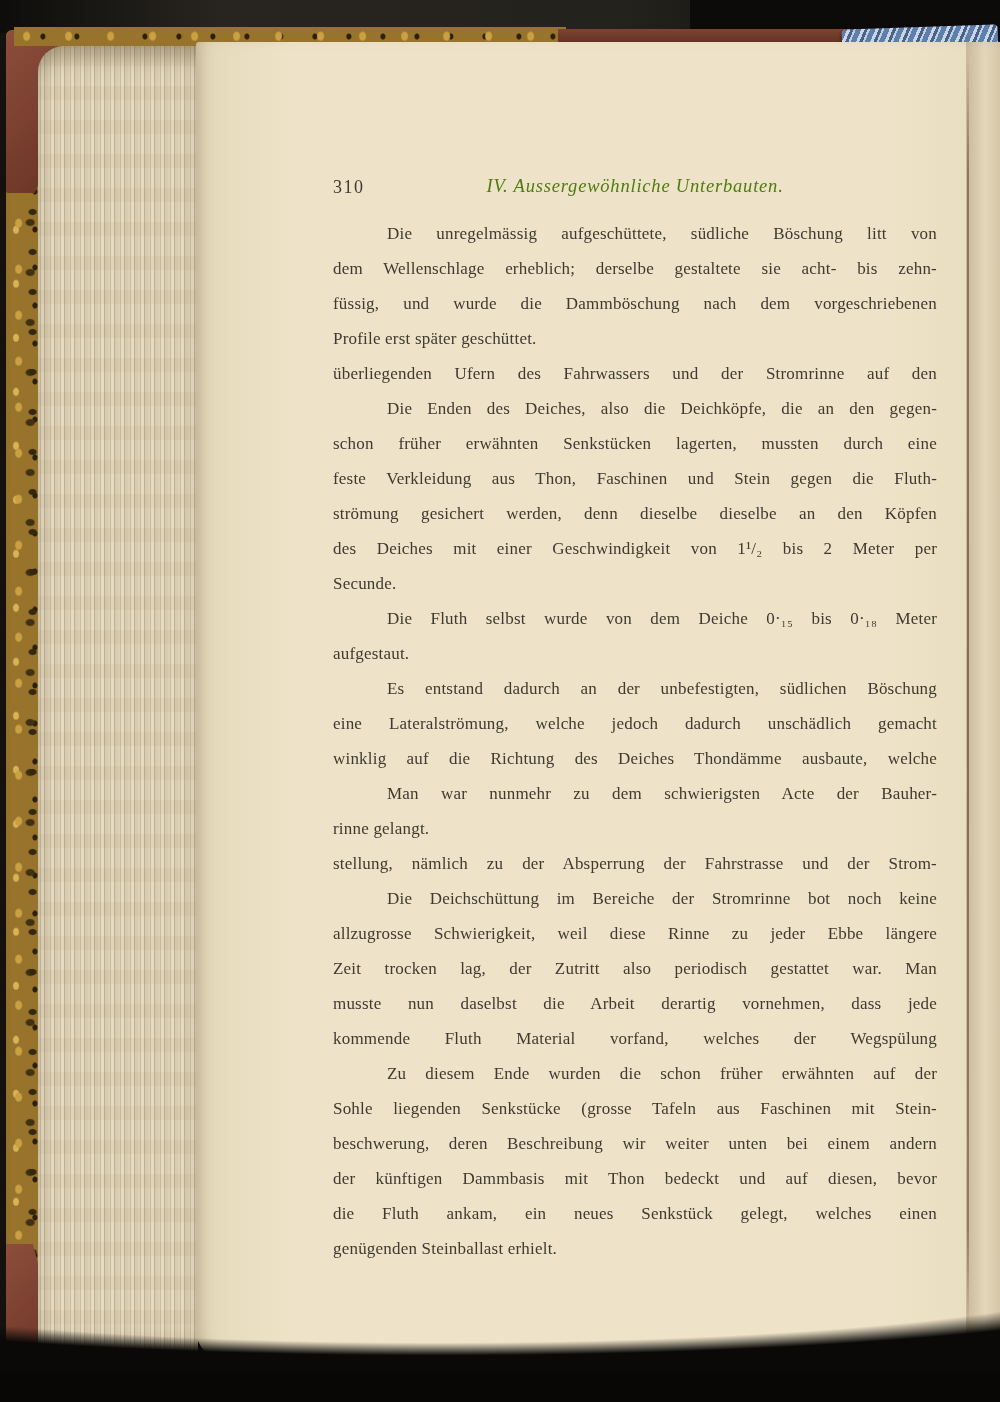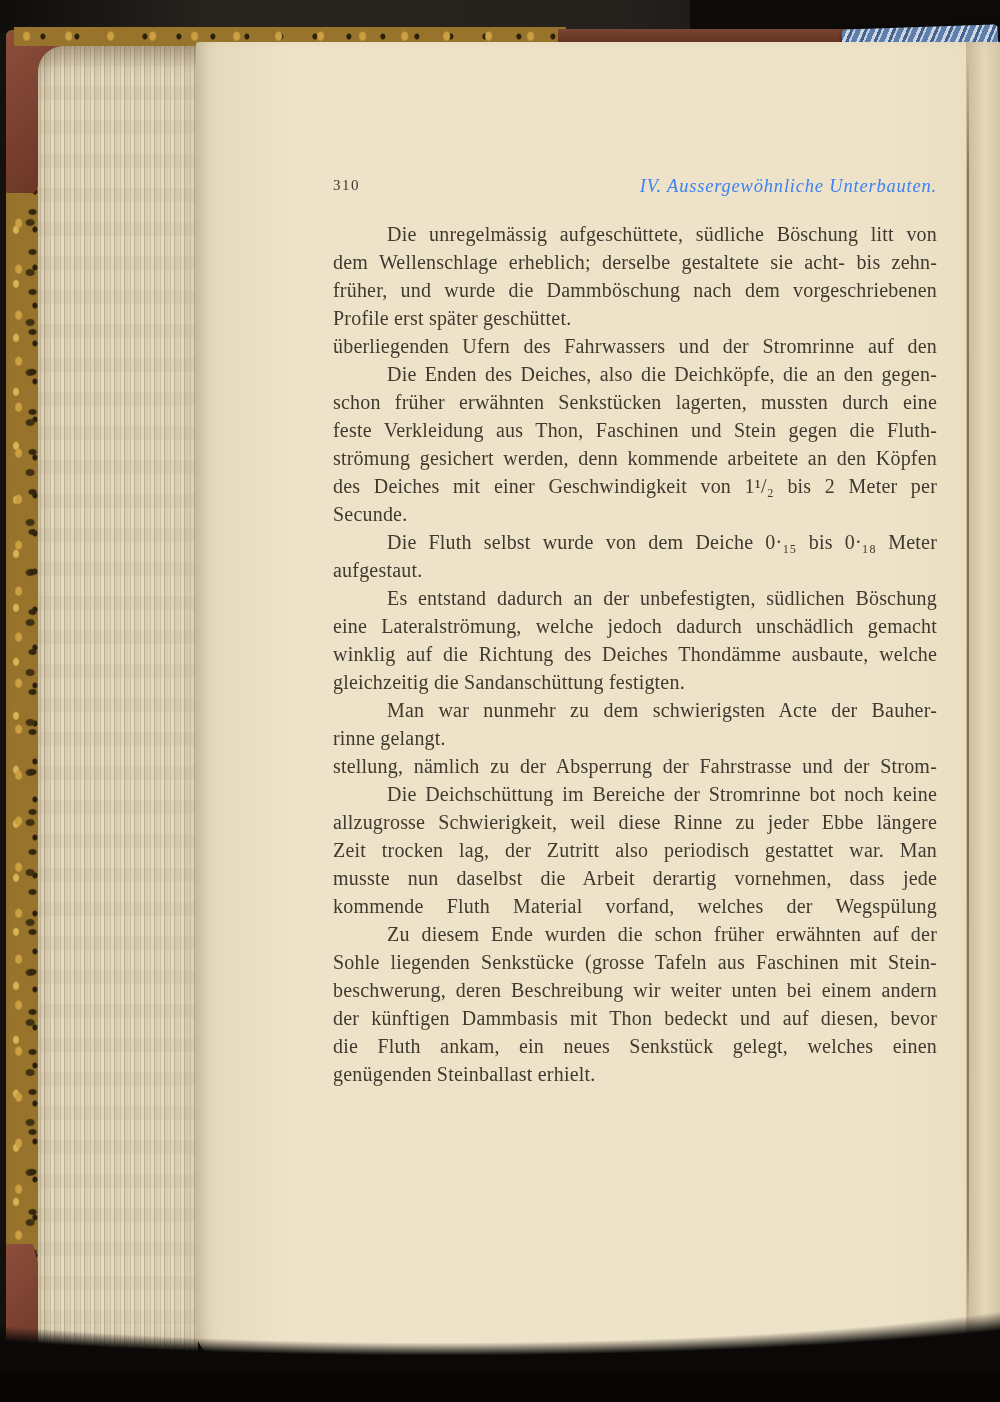--- a/index.html
+++ b/index.html
@@ -47,26 +47,26 @@
     background:linear-gradient(90deg,#e4d8ba,#eee3c8 12%,#eee3c8 86%,#e8dcbf);
     box-shadow:inset 14px 0 18px -12px rgba(90,70,40,.35);}
   .gutter-shade{position:absolute;right:0;top:0;bottom:0;width:34px;
     background:linear-gradient(90deg,rgba(128,98,58,.30),rgba(128,98,58,.05) 55%,rgba(128,98,58,.18));}
   .gutter-line{position:absolute;right:31px;top:14px;bottom:28px;width:2px;
     background:linear-gradient(180deg,rgba(96,74,44,0),rgba(96,74,44,.6) 9%,rgba(66,48,26,.55) 52%,rgba(96,74,44,.55) 92%,rgba(96,74,44,0));}
 
   
   .text-block{position:absolute;left:333px;top:176px;width:604px;color:#40392f;}
   .header-row{position:relative;height:30px;margin-bottom:14px;}
-  .page-num{position:absolute;left:0;top:1px;font-size:15px;letter-spacing:1.5px;}
-  .running-header{display:block;text-align:right;font-style:italic;font-size:18.5px;
-    letter-spacing:.8px;color:#3b82f6;}
+  .page-num{position:absolute;left:0;top:1px;font-size:18px;letter-spacing:1.5px;}
+  .running-header{display:block;text-align:center;font-style:italic;font-size:18.5px;
+    letter-spacing:.8px;color:#4d7c0f;}
   .paragraph{margin:0;}
-  .line{font-size:20px;line-height:28px;height:28px;overflow:hidden;
-    text-align:justify;text-align-last:justify;letter-spacing:.2px;}
+  .line{font-size:17px;line-height:28px;height:28px;overflow:hidden;
+    text-align:justify;text-align-last:justify;letter-spacing:.2px;margin-top:7px;}
   .line.last{text-align-last:left;}
   .line.first{text-indent:54px;}
 </style>
 </head>
 <body>
 
 <div class="scene">
   <div class="top-band"></div>
   <div class="top-right-dark"></div>
 
@@ -86,41 +86,40 @@
 
   <div class="text-block">
     <div class="header-row">
       <span class="page-num">310</span>
       <span class="running-header">IV. Aussergewöhnliche Unterbauten.</span>
     </div>
     <div class="body-text">
         <div class="paragraph">
           <div class="line first">Die unregelmässig aufgeschüttete, südliche Böschung litt von</div>
           <div class="line">dem Wellenschlage erheblich; derselbe gestaltete sie acht- bis zehn-</div>
-          <div class="line">früher, und wurde die Dammböschung nach dem vorgeschriebenen</div>
+          <div class="line">füssig, und wurde die Dammböschung nach dem vorgeschriebenen</div>
           <div class="line last">Profile erst später geschüttet.</div>
         </div>
         <div class="paragraph">
           <div class="line">überliegenden Ufern des Fahrwassers und der Stromrinne auf den</div>
           <div class="line first">Die Enden des Deiches, also die Deichköpfe, die an den gegen-</div>
           <div class="line">schon früher erwähnten Senkstücken lagerten, mussten durch eine</div>
           <div class="line">feste Verkleidung aus Thon, Faschinen und Stein gegen die Fluth-</div>
-          <div class="line">strömung gesichert werden, denn kommende arbeitete an den Köpfen</div>
+          <div class="line">strömung gesichert werden, denn dieselbe dieselbe an den Köpfen</div>
           <div class="line">des Deiches mit einer Geschwindigkeit von 1¹/₂ bis 2 Meter per</div>
           <div class="line last">Secunde.</div>
         </div>
         <div class="paragraph">
           <div class="line first">Die Fluth selbst wurde von dem Deiche 0·₁₅ bis 0·₁₈ Meter</div>
           <div class="line last">aufgestaut.</div>
         </div>
         <div class="paragraph">
           <div class="line first">Es entstand dadurch an der unbefestigten, südlichen Böschung</div>
           <div class="line">eine Lateralströmung, welche jedoch dadurch unschädlich gemacht</div>
           <div class="line">winklig auf die Richtung des Deiches Thondämme ausbaute, welche</div>
-          <div class="line last">gleichzeitig die Sandanschüttung festigten.</div>
         </div>
         <div class="paragraph">
           <div class="line first">Man war nunmehr zu dem schwierigsten Acte der Bauher-</div>
           <div class="line last">rinne gelangt.</div>
           <div class="line">stellung, nämlich zu der Absperrung der Fahrstrasse und der Strom-</div>
         </div>
         <div class="paragraph">
           <div class="line first">Die Deichschüttung im Bereiche der Stromrinne bot noch keine</div>
           <div class="line">allzugrosse Schwierigkeit, weil diese Rinne zu jeder Ebbe längere</div>
           <div class="line">Zeit trocken lag, der Zutritt also periodisch gestattet war. Man</div>

